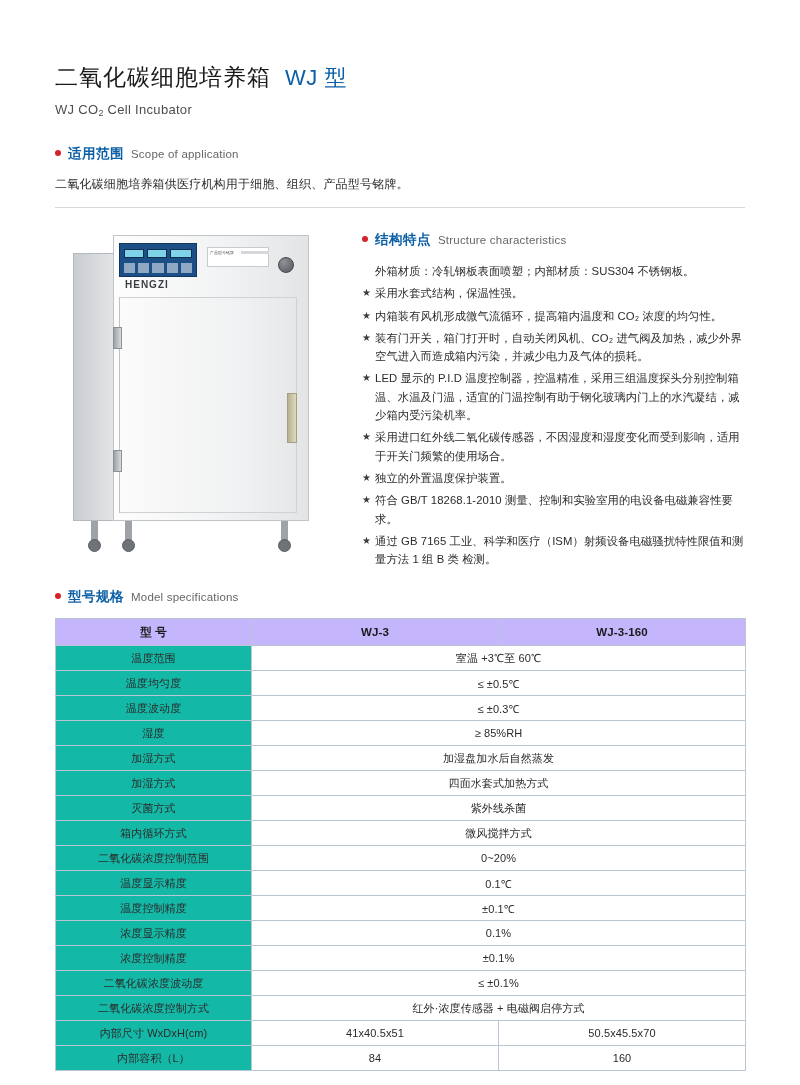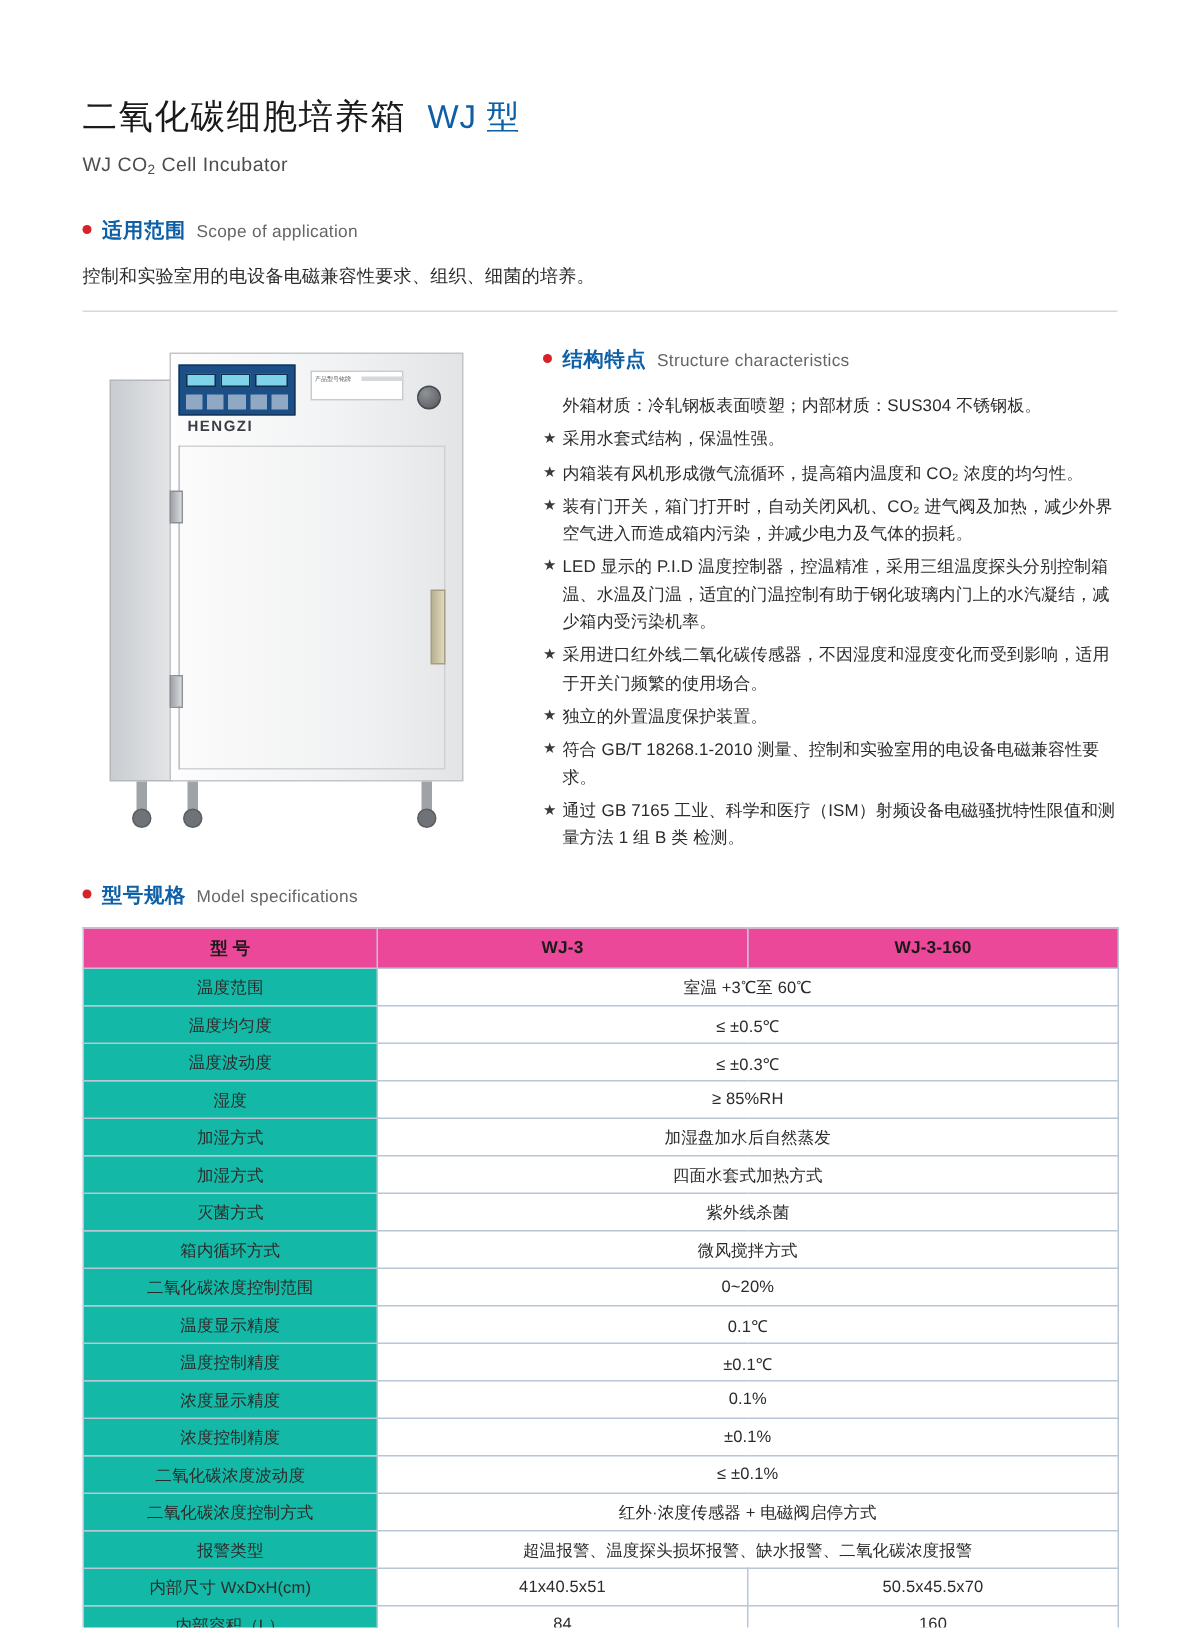--- a/index.html
+++ b/index.html
@@ -327,21 +327,21 @@
   table.spec th, table.spec td {
     border: 1px solid #b9c6d4;
     font-size: 11px;
     text-align: center;
     padding: 3px 2px;
     height: 18px;
     color: #2b2b2b;
     letter-spacing: 0.1px;
   }
   table.spec thead th {
-    background: #ec4899;
+    background: #c4b5fd;
     font-weight: bold;
     color: #1a1a1a;
     font-size: 11.5px;
     height: 20px;
   }
   table.spec td.rowhead {
     background: #14b8a6;
     width: 196px;
   }
   table.spec td.val {
@@ -357,21 +357,21 @@
     <span class="title-cn">二氧化碳细胞培养箱</span><span class="title-model">WJ 型</span>
     <div class="title-en"><span>WJ CO</span><sub>2</sub><span> Cell Incubator</span></div>
   </div>
 
   <div class="scope-block">
     <div class="sec-head">
       <span class="sec-dot"></span>
       <span class="sec-cn">适用范围</span>
       <span class="sec-en">Scope of application</span>
     </div>
-    <div class="scope-text">控制和实验室用的电设备电磁兼容性要求、组织、细菌的培养。</div>
+    <div class="scope-text">二氧化碳细胞培养箱供医疗机构用于细胞、组织、产品型号铭牌。</div>
   </div>
 
   <div class="hr-line"></div>
 
   <div class="product-figure">
     <div class="incubator">
       <div class="cab-side"></div>
       <div class="cab-body"></div>
       <div class="cab-door"></div>
       <div class="door-seam"></div>
@@ -523,24 +523,20 @@
           </tr>
           <tr>
             <td class="rowhead">二氧化碳浓度波动度</td>
             <td class="val" colspan="2">≤ ±0.1%</td>
           </tr>
           <tr>
             <td class="rowhead">二氧化碳浓度控制方式</td>
             <td class="val" colspan="2">红外·浓度传感器 + 电磁阀启停方式</td>
           </tr>
           <tr>
-            <td class="rowhead">报警类型</td>
-            <td class="val" colspan="2">超温报警、温度探头损坏报警、缺水报警、二氧化碳浓度报警</td>
-          </tr>
-          <tr>
             <td class="rowhead">内部尺寸 WxDxH(cm)</td>
             <td class="val">41x40.5x51</td>
             <td class="val">50.5x45.5x70</td>
           </tr>
           <tr>
             <td class="rowhead">内部容积（L）</td>
             <td class="val">84</td>
             <td class="val">160</td>
           </tr>
         </tbody>

